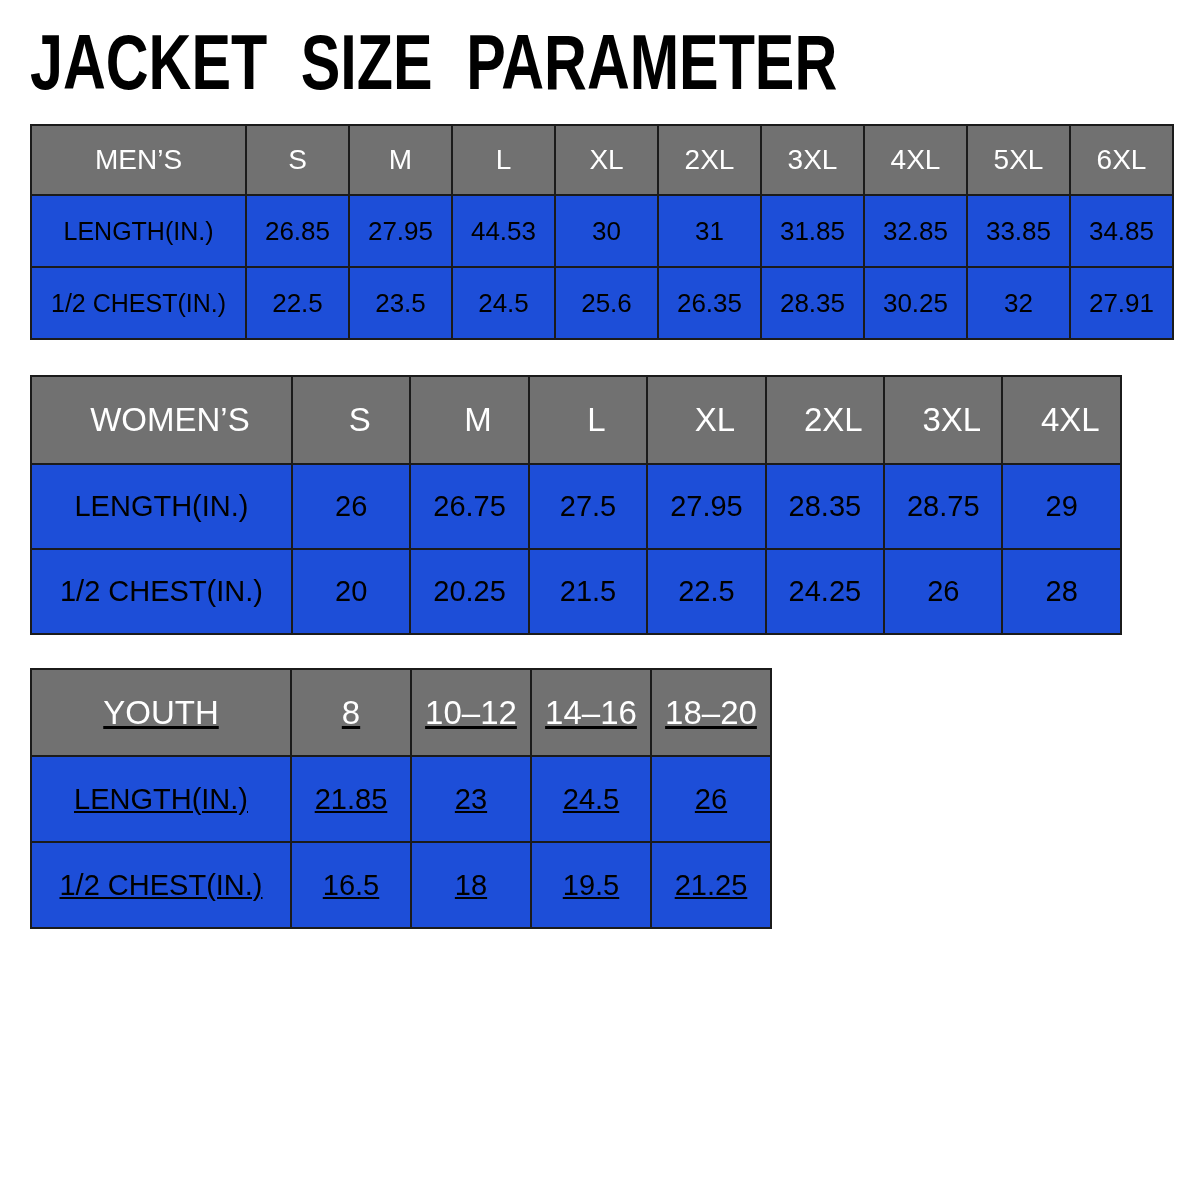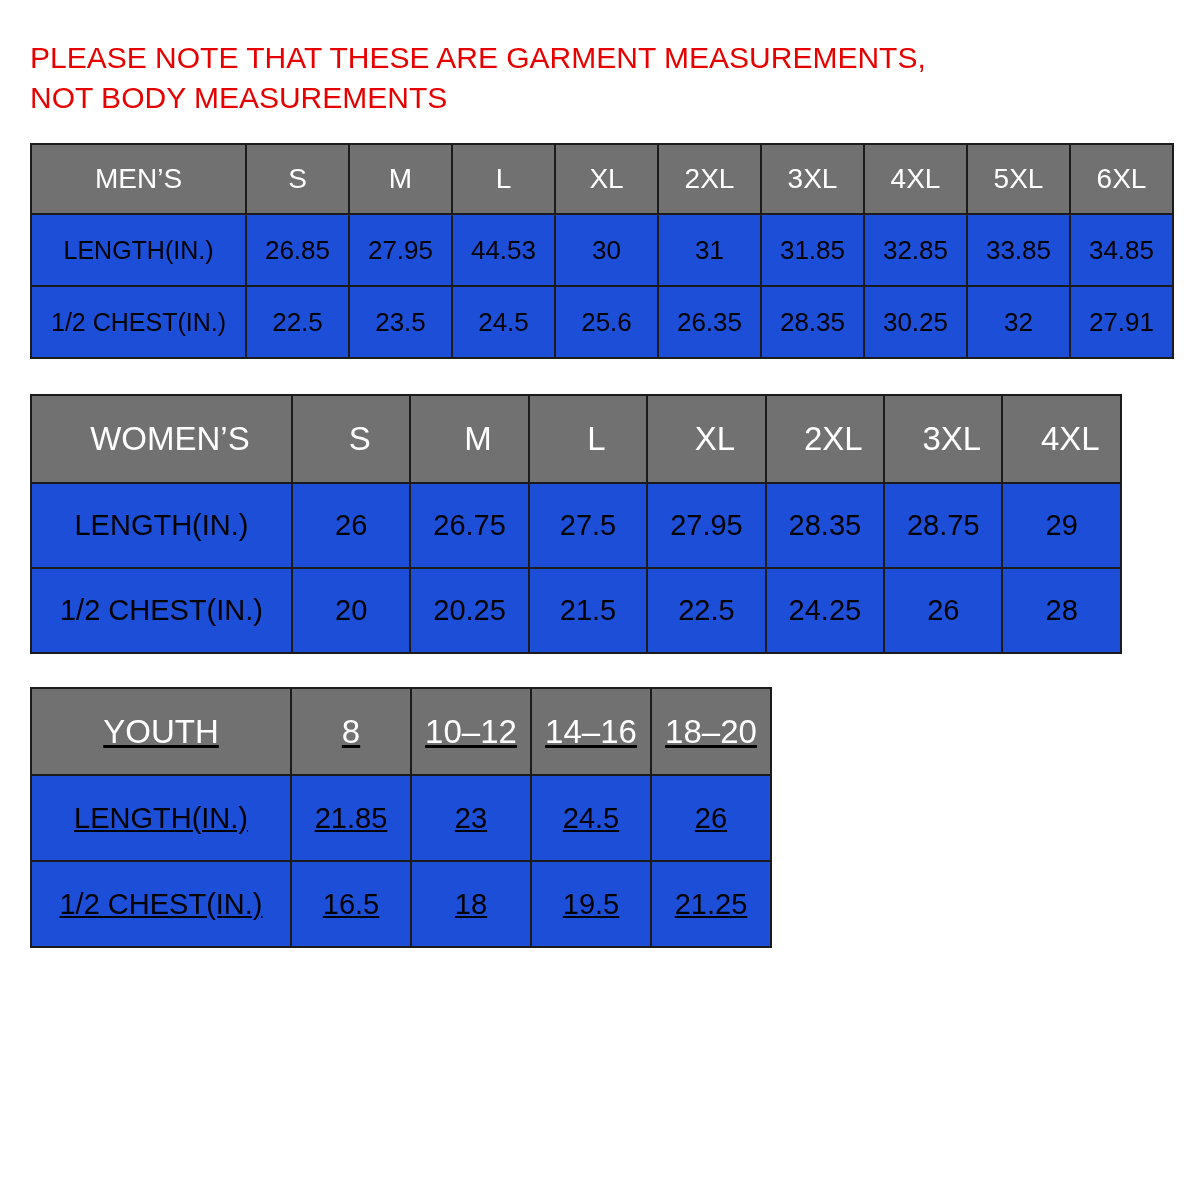--- a/index.html
+++ b/index.html
@@ -103,22 +103,22 @@
     font-size: 31px;
     line-height: 1.42;
     color: #e60000;
   }
 </style>
 </head>
 <body>
 
 <main class="page">
 
-
-  <p class="note">PLEASE NOTE THAT THESE ARE GARMENT MEASUREMENTS, NOT BODY MEASUREMENTS</p>
+  <h1 class="title"><span class="title-inner">JACKET SIZE PARAMETER</span></h1>
+
 
   <section class="table-block tb-mens">
       <table class="size-table t-mens">
         <colgroup>
           <col class="c-label">
           <col class="c-size">
           <col class="c-size">
           <col class="c-size">
           <col class="c-size">
           <col class="c-size">

